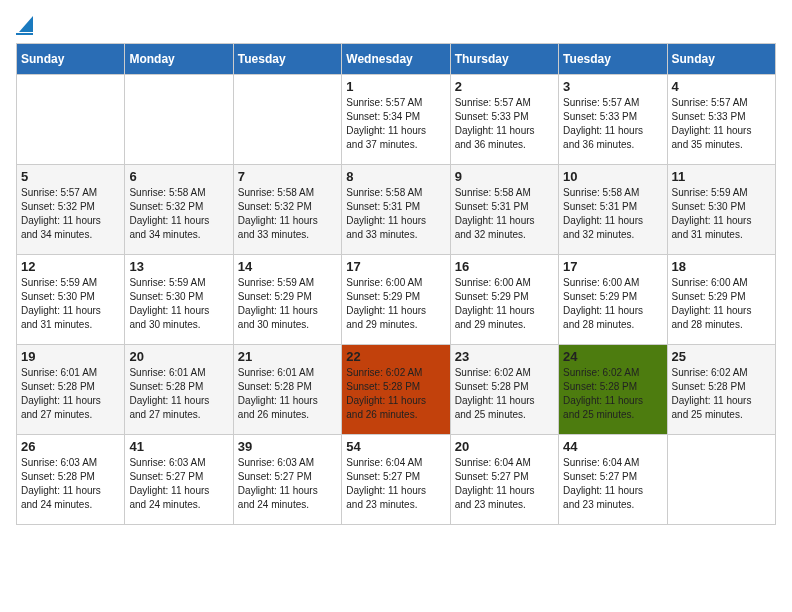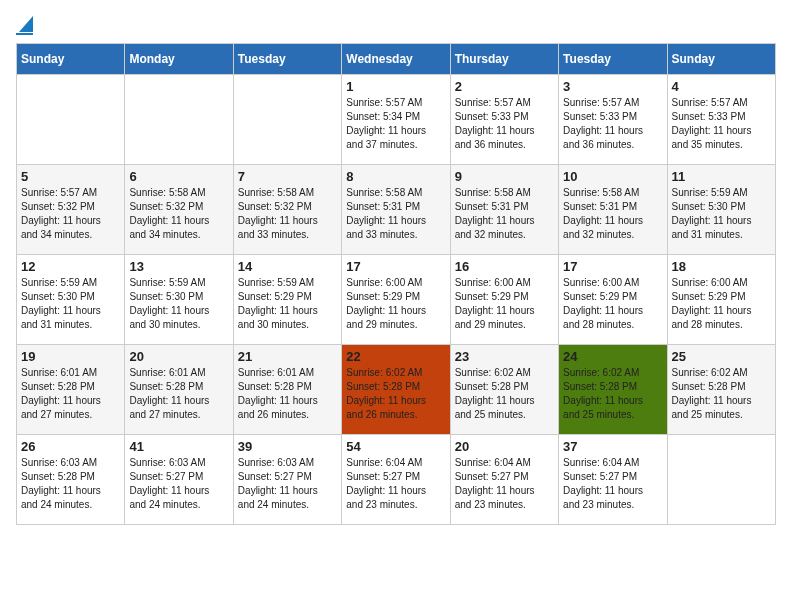--- a/index.html
+++ b/index.html
@@ -361,21 +361,21 @@
 and 23 minutes.</div>
         </td>
         <td>
           <span class="day-num">20</span>
           <div class="day-info" style="white-space: pre-line;">Sunrise: 6:04 AM
 Sunset: 5:27 PM
 Daylight: 11 hours
 and 23 minutes.</div>
         </td>
         <td>
-          <span class="day-num">37</span>
+          <span class="day-num">44</span>
           <div class="day-info" style="white-space: pre-line;">Sunrise: 6:04 AM
 Sunset: 5:27 PM
 Daylight: 11 hours
 and 23 minutes.</div>
         </td>
         <td class="empty-cell"></td>
       </tr>
     </tbody>
 </table>
 

